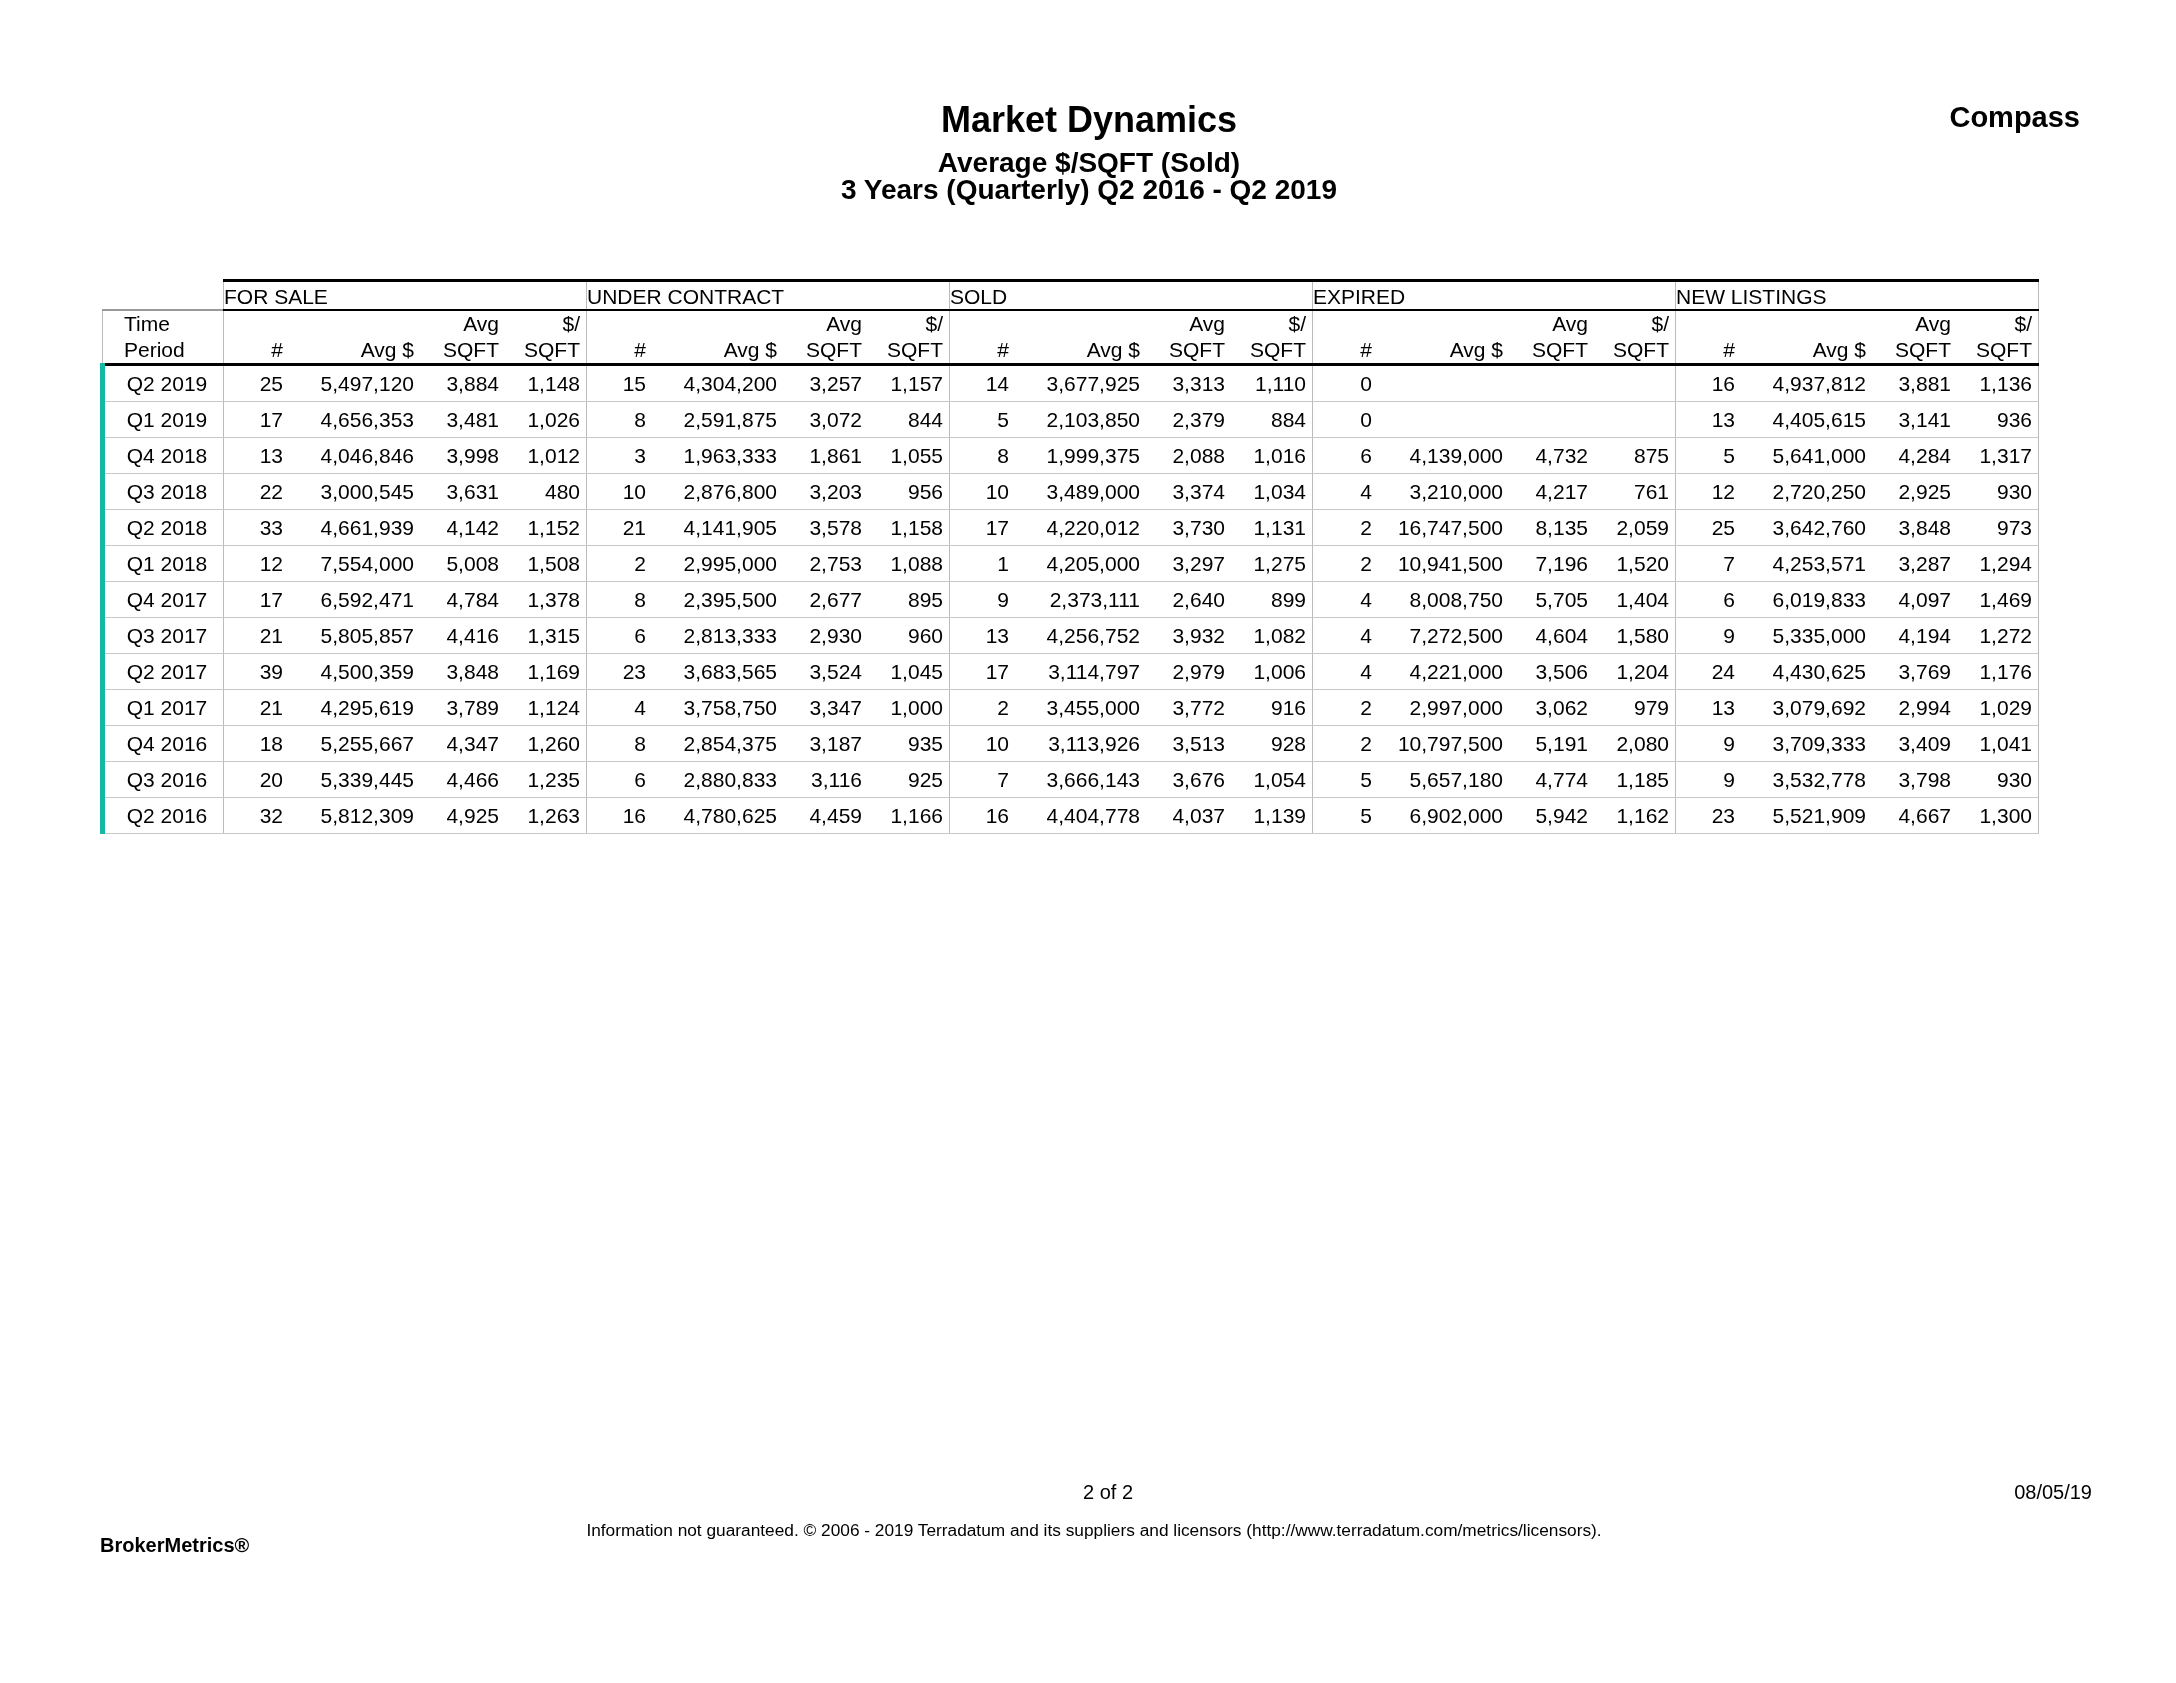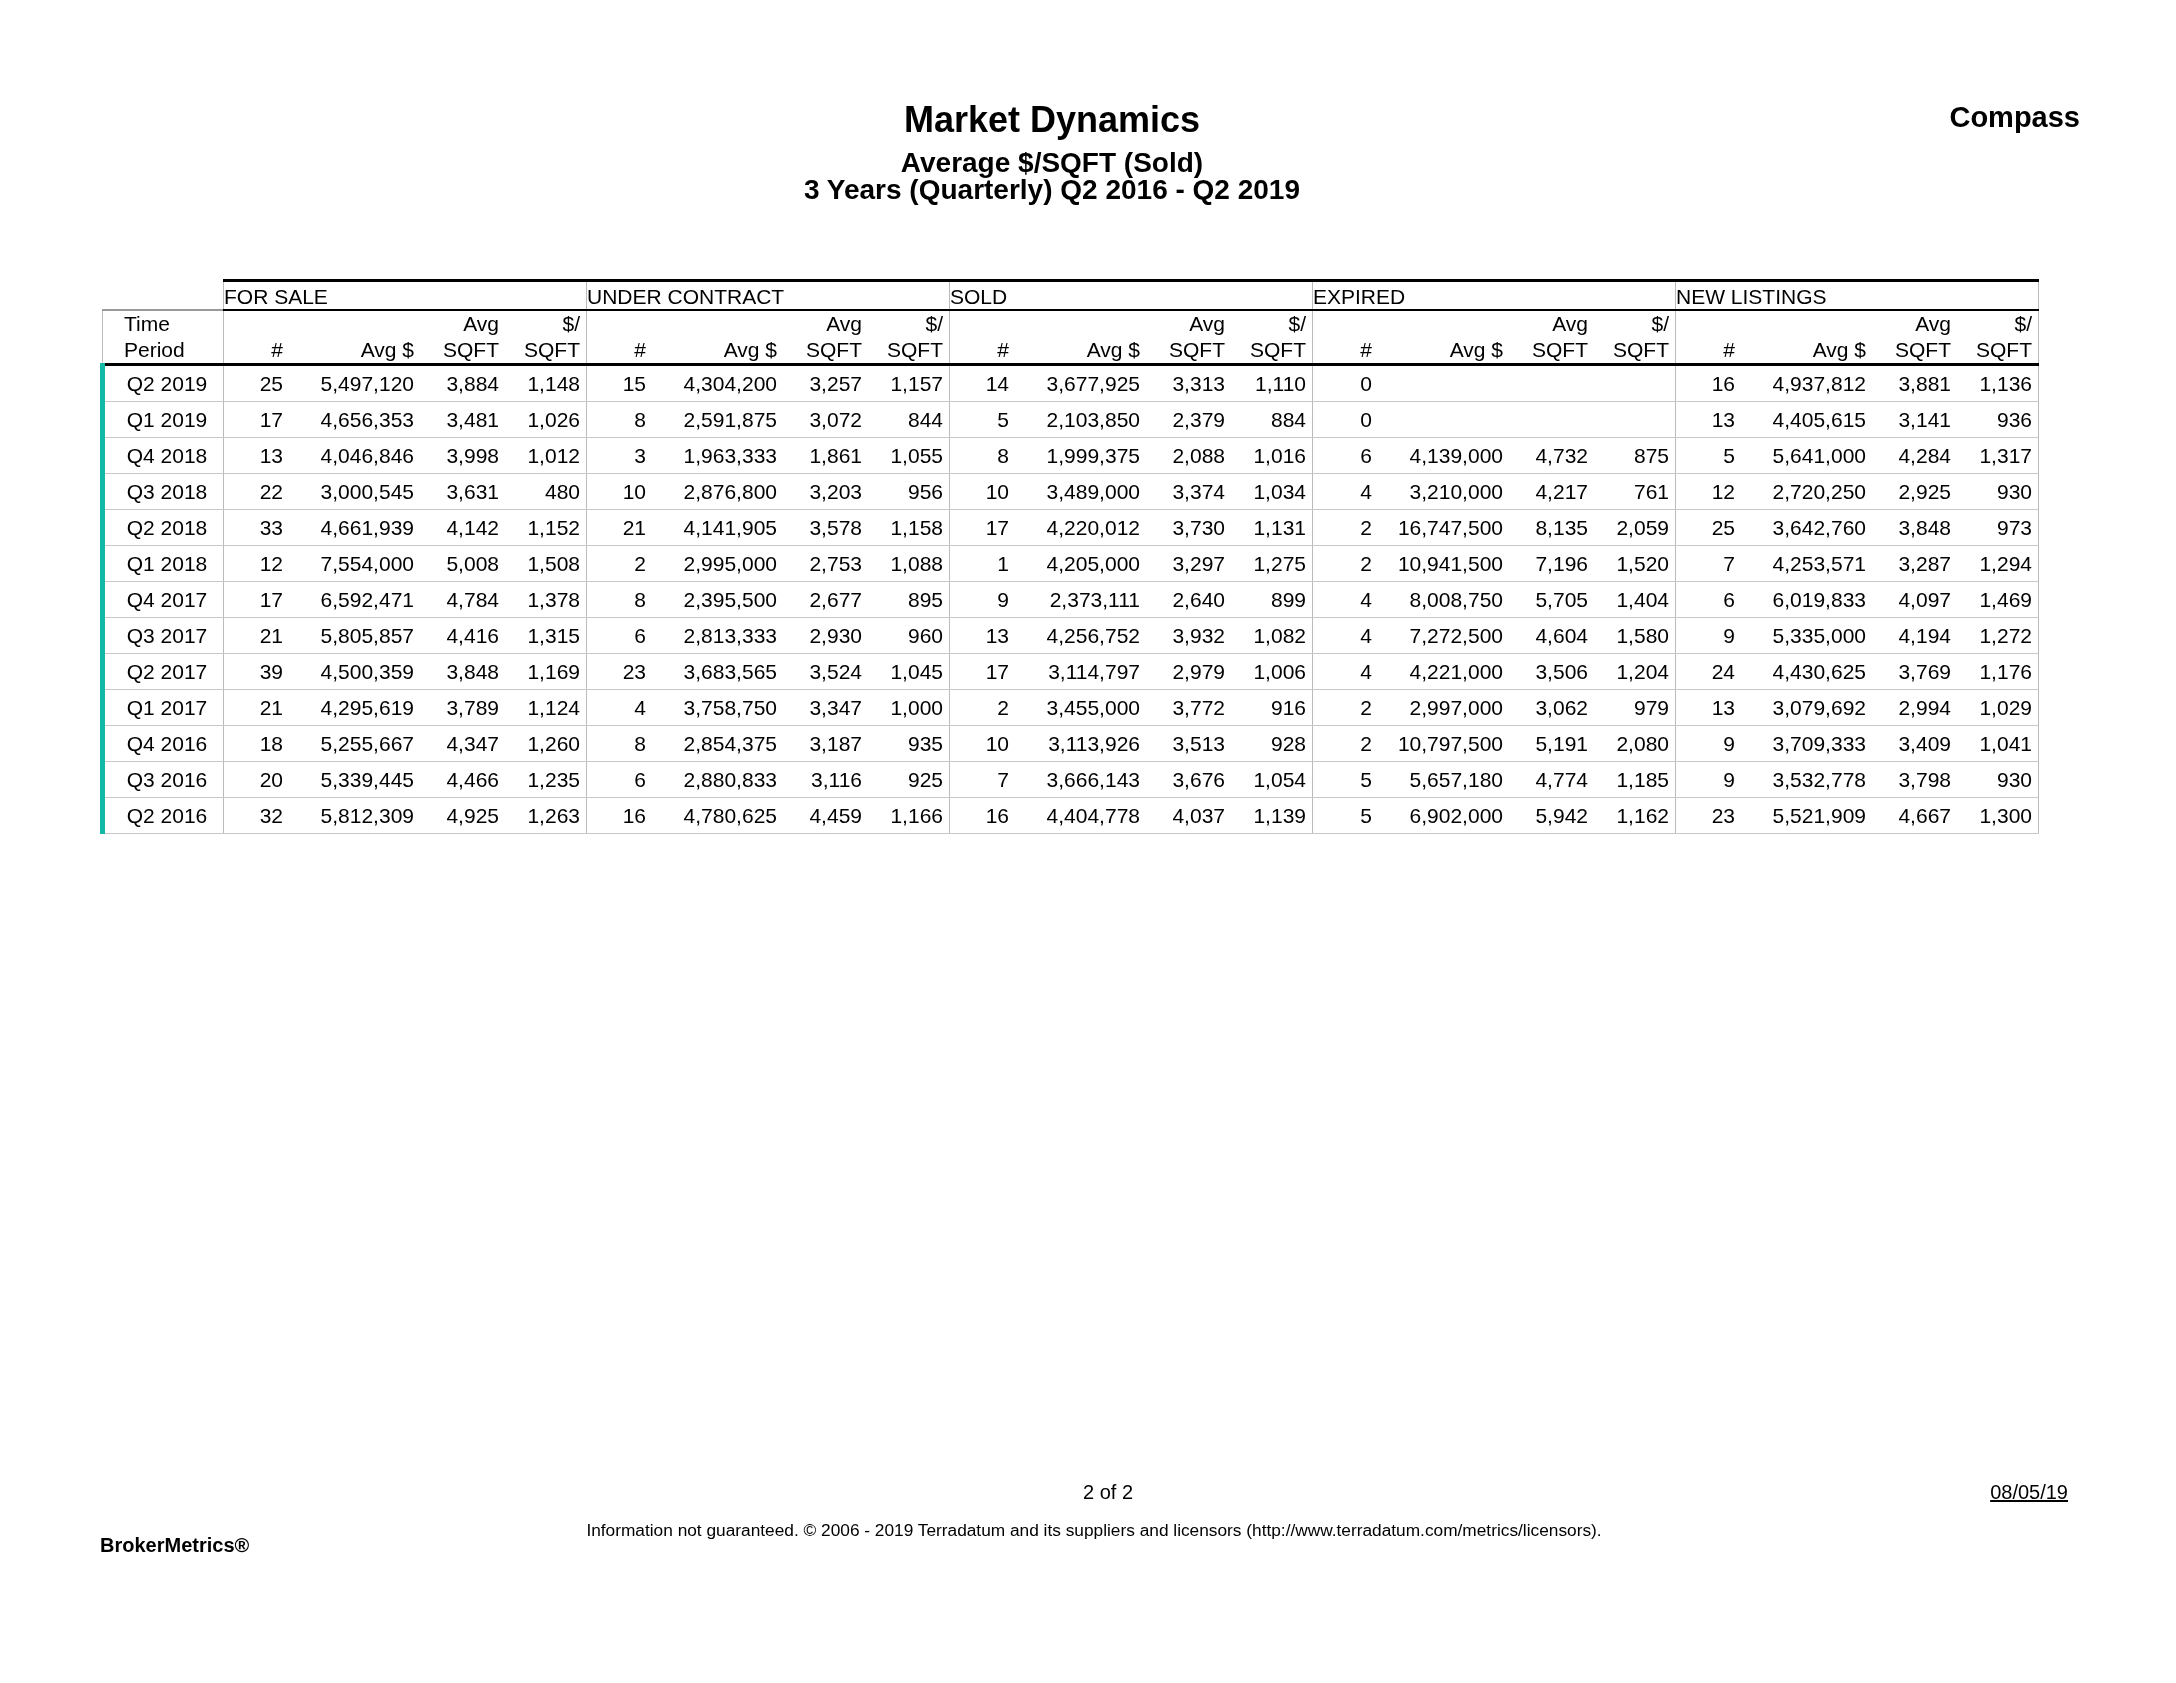--- a/index.html
+++ b/index.html
@@ -1,38 +1,38 @@
 <!DOCTYPE html>
 <html><head>
 <meta charset="utf-8">
 <style>
   html, body { margin:0; padding:0; background:#ffffff; }
   body { width:2176px; height:1683px; position:relative; overflow:hidden; font-family:"Liberation Sans", sans-serif; color:#000; }
-  .title { position:absolute; left:0; width:2104px; text-align:center; font-weight:bold; }
+  .title { position:absolute; left:0; width:2104px; text-align:center; font-weight:bold;padding-left:37px; }
   .brand { position:absolute; top:101px; right:96px; font-size:29px; font-weight:bold; }
   table { position:absolute; left:100px; top:279px; border-collapse:collapse; font-size:21px; }
   td, th { padding:0; font-weight:normal; }
   .grp th { height:27px; text-align:left; vertical-align:bottom; border-top:3px solid #000; border-bottom:2px solid #000; border-left:1px solid #bbb; font-size:21px; }
   .grp th.blank { border-top:none; border-bottom:none; border-left:none; }
   .h1 td, .h2 td { text-align:right; font-size:21px; line-height:26px; }
   .h2 td { border-bottom:3px solid #000; }
   .h1 td.tp, .h2 td.tp { text-align:left; padding-left:21px; border-left:1px solid #bbb; }
   .h1 td.tp { border-top:2px solid #999; }
   .sep { border-left:1px solid #bbb; }
   .lastcol { border-right:1px solid #bbb; }
   tbody td { height:35px; text-align:right; border-bottom:1px solid #c8c8c8; }
   tbody td.tp { text-align:center; padding-left:6px; border-left:5px solid #14b8a6; }
   .c-tp { width:99px; }
   .c-n { width:59px; padding-right:6px !important; }
   .c-avg { width:125px; padding-right:4px !important; }
   .c-sq { width:81px; padding-right:2px !important; }
   .c-ps { width:79px; padding-right:6px !important; }
   .footer-l { position:absolute; left:100px; top:1534px; font-size:20px; font-weight:bold; }
   .footer-c { position:absolute; left:0; width:2216px; text-align:center; top:1481px; font-size:20px; }
-  .footer-r { position:absolute; right:108px; top:1481px; font-size:20px;text-decoration:underline; }
+  .footer-r { position:absolute; right:84px; top:1481px; font-size:20px; }
   .disclaimer { position:absolute; left:0; width:2188px; text-align:center; top:1520px; font-size:17.3px; }
 </style>
 </head>
 <body>
 
 <div class="title" style="top:99px;font-size:36px;left:0;">Market Dynamics</div>
 <div class="title" style="top:147px;font-size:28px;">Average $/SQFT (Sold)</div>
 <div class="title" style="top:174px;font-size:28px;">3 Years (Quarterly) Q2 2016 - Q2 2019</div>
 <div class="brand">Compass</div>
 

